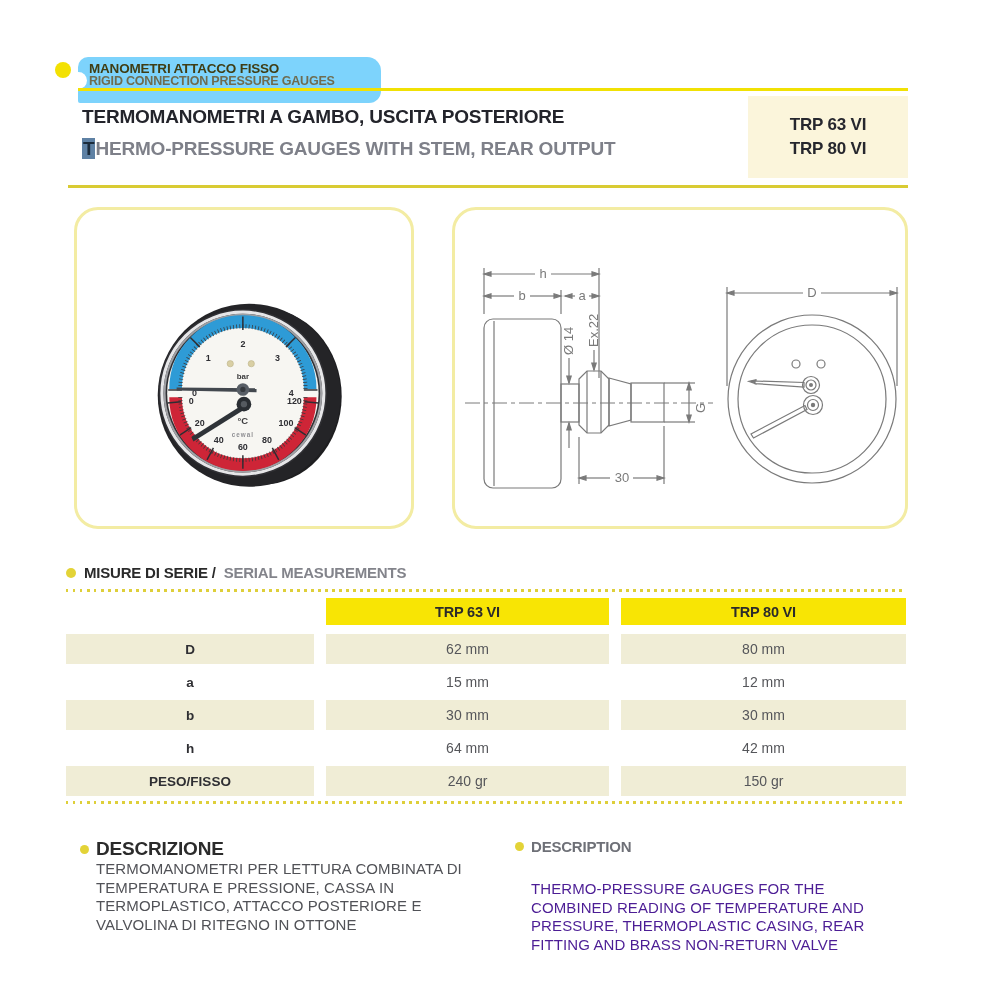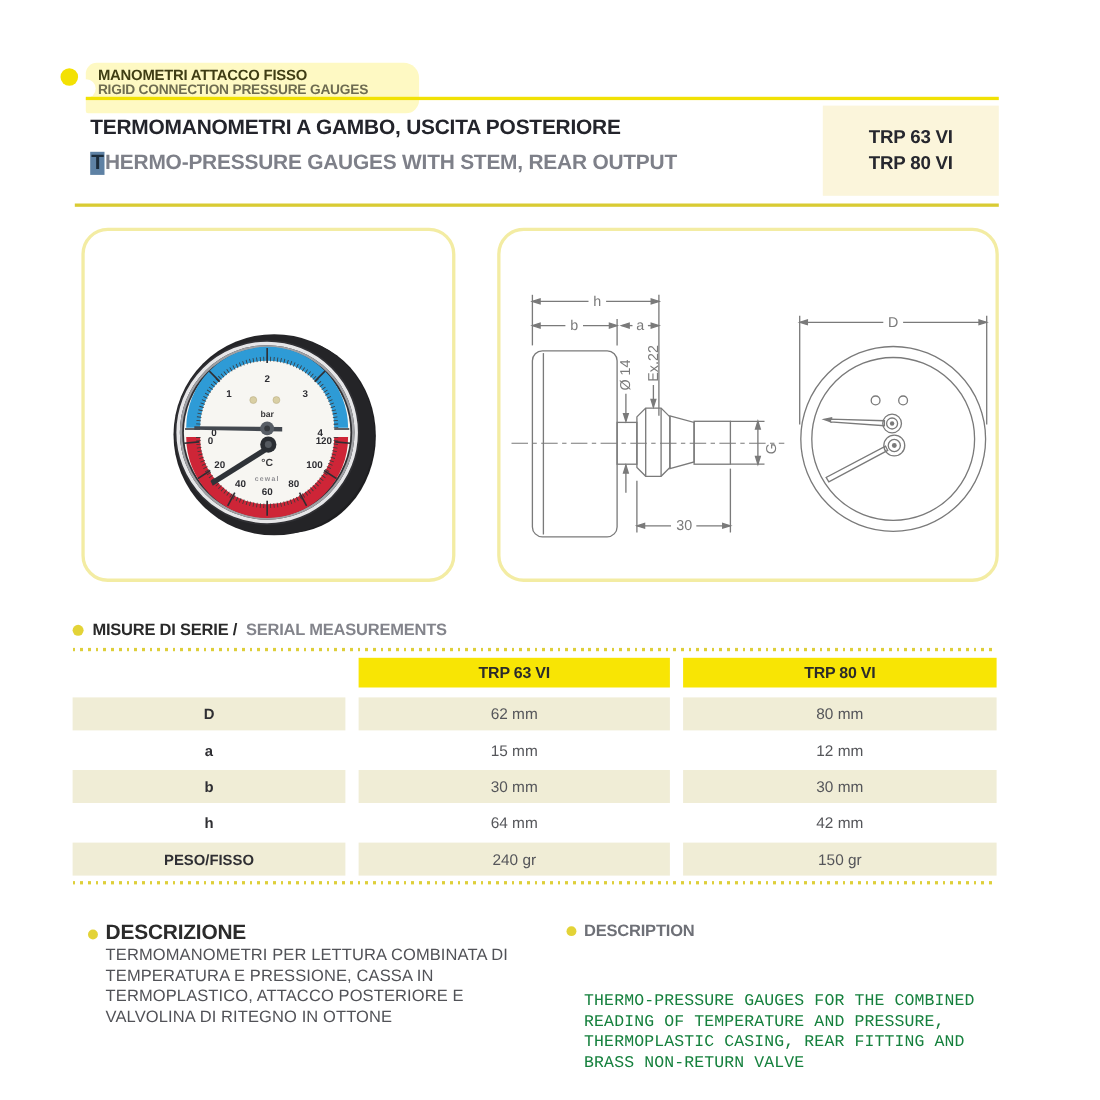--- a/index.html
+++ b/index.html
@@ -1,21 +1,21 @@
 <!DOCTYPE html>
 <html><head>
 <meta charset="utf-8">
 <style>
   html,body{margin:0;padding:0;}
   body{width:1000px;height:1000px;background:#ffffff;font-family:"Liberation Sans",sans-serif;position:relative;overflow:hidden;}
   .abs{position:absolute;}
 
   
   .side-dot{left:55px;top:62px;width:16px;height:16px;border-radius:50%;background:#F3E103;}
-  .banner{left:78px;top:57px;width:303px;height:46px;background:#fef9c3;border-radius:10px 14px 12px 2px;text-decoration:underline;}
+  .banner{left:78px;top:57px;width:303px;height:46px;background:#7dd3fc;border-radius:10px 14px 12px 2px;text-decoration:underline;}
   .banner::before{content:"";position:absolute;left:-8px;top:15px;width:17px;height:17px;border-radius:50%;background:#ffffff;}
   .banner .l1{position:absolute;left:11px;top:4px;font-size:13.5px;font-weight:800;letter-spacing:-0.2px;color:#3F3D14;white-space:nowrap;}
   .banner .l2{position:absolute;left:11px;top:17px;font-size:12.5px;font-weight:800;letter-spacing:-0.2px;color:#6E6C50;white-space:nowrap;}
   .rule-top{left:78px;top:88px;width:830px;height:3px;background:#F1E104;}
   .rule-2{left:68px;top:185px;width:840px;height:2.5px;background:#D9CB33;}
 
   
   .title-it{left:82px;top:106px;font-size:19px;font-weight:800;letter-spacing:-0.2px;color:#23242B;white-space:nowrap;}
   .title-en{left:82px;top:138px;font-size:19px;font-weight:800;letter-spacing:-0.2px;color:#7E8089;white-space:nowrap;}
   .title-en .hl{background:#5E81A4;color:#1B2B3A;padding:0 1px;}
@@ -49,21 +49,21 @@
 
   
   .desc-head{display:flex;align-items:center;gap:7px;}
   .desc-head .bullet{width:9px;height:9px;}
   .dh-it{left:80px;top:838px;}
   .dh-en{left:515px;top:838px;}
   .desc-head .ht-it{font-size:19px;font-weight:800;letter-spacing:-0.2px;color:#2B2B2B;}
   .desc-head .ht-en{font-size:15px;font-weight:800;letter-spacing:-0.2px;color:#6E7077;}
   .desc-body{font-size:15px;line-height:18.6px;letter-spacing:0.1px;}
   .db-it{left:96px;top:860px;width:372px;color:#515257;}
-  .db-en{left:531px;top:902px;width:368px;color:#15803d;font-family:Liberation Mono, monospace;}
+  .db-en{left:531px;top:880px;width:368px;color:#4c1d95;}
 
   svg text{font-family:"Liberation Sans",sans-serif;}
 </style>
 </head>
 <body>
 
 <div class="abs side-dot"></div>
 <div class="abs banner">
   <div class="l1">MANOMETRI ATTACCO FISSO</div>
   <div class="l2">RIGID CONNECTION PRESSURE GAUGES</div>

